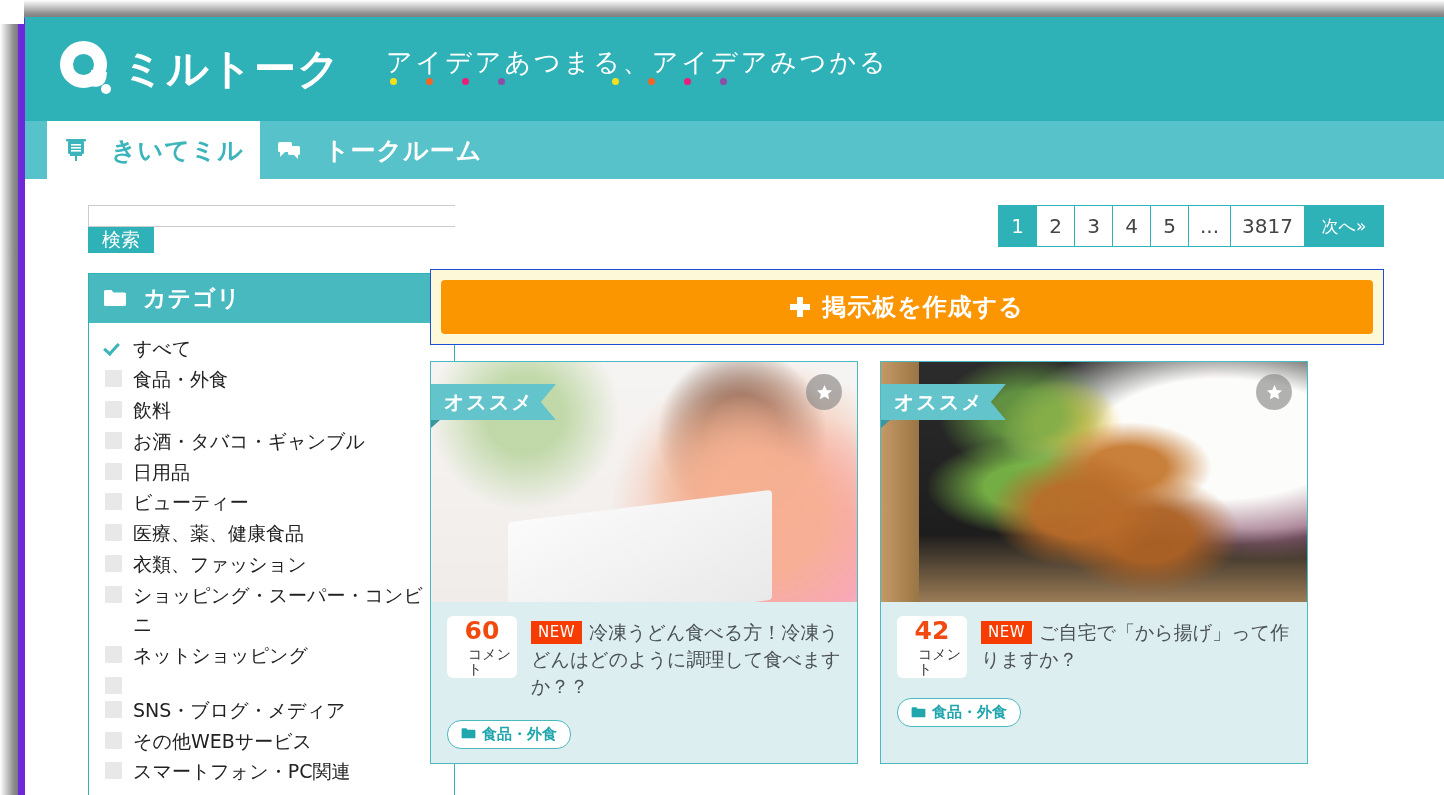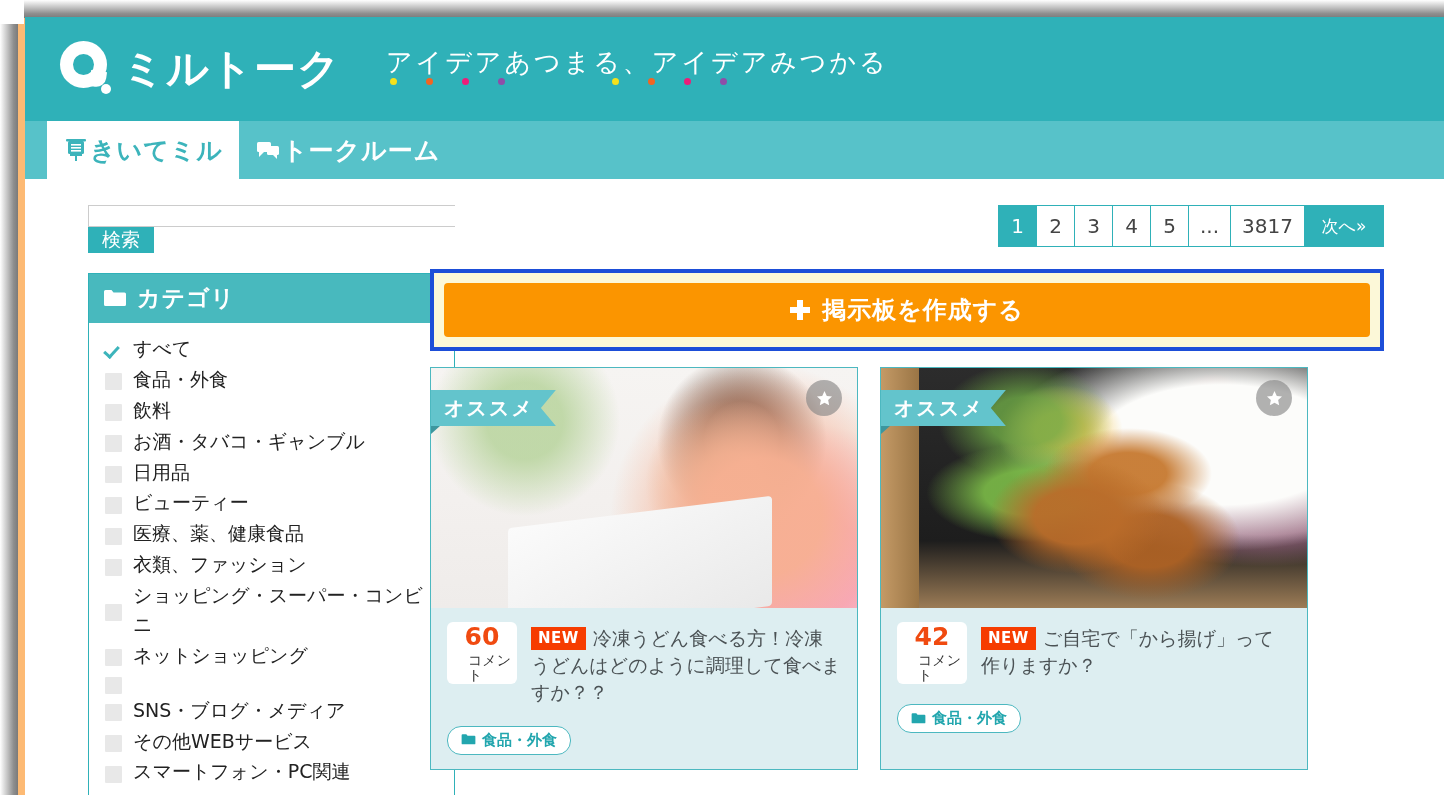--- a/index.html
+++ b/index.html
@@ -10,21 +10,21 @@
     overflow: hidden;
     background: #ffffff;
     font-family: "DejaVu Sans", "Liberation Sans", sans-serif;
   }
 
   
   .frame {
     position: absolute;
     left: 0; top: 0;
     width: 1444px; height: 795px;
-    background: #fdba74;
+    background: #6d28d9;
   }
   .frame-shadow-left {
     position: absolute; left: 0; top: 8px;
     width: 18px; height: 787px;
     background: linear-gradient(to right, #ffffff 0%, #bdbdbd 45%, #8f8f8f 75%, #7a7a7a 100%);
   }
   .frame-shadow-top {
     position: absolute; left: 8px; top: 0;
     width: 1436px; height: 18px;
     background: linear-gradient(to bottom, #ffffff 0%, #bdbdbd 45%, #8f8f8f 75%, #7a7a7a 100%);
@@ -126,21 +126,21 @@
   .nav-bar {
     height: 58px;
     background: #57c2c9;
     display: flex;
     align-items: stretch;
     padding-left: 22px;
   }
   .nav-tab {
     display: flex;
     align-items: center;
-    gap: 1px;
+    gap: 22px;
     padding: 0 16px;
     color: #ffffff;
     font-size: 25px;
     font-weight: bold;
     letter-spacing: 1px;
     cursor: pointer;
     white-space: nowrap;
   }
   .nav-tab.active {
     background: #ffffff;
@@ -187,26 +187,26 @@
   }
   .cat-head {
     background: #48b9be;
     color: #ffffff;
     font-size: 23px;
     font-weight: bold;
     letter-spacing: 1px;
     padding: 9px 0 9px 14px;
     display: flex;
     align-items: center;
-    gap: 10px;
+    gap: 16px;
   }
   .cat-list { padding: 10px 0 8px 0; }
   .cat-item {
     display: flex;
-    align-items: center;
+    align-items: flex-start;
     gap: 11px;
     padding: 1px 12px 1px 16px;
     font-size: 19px;
     color: #222222;
     line-height: 1.52;
     cursor: pointer;
   }
   .cbox {
     width: 17px; height: 17px;
     background: #e8e8e8;
@@ -250,21 +250,21 @@
     border-right: 1px solid #2fb1b8;
     cursor: pointer;
   }
   .pg:last-child { border-right: none; }
   .pg.active { background: #2fb1b8; color: #ffffff; }
   .pg.next { background: #2fb1b8; color: #ffffff; min-width: 78px; font-size: 17px; }
 
   
   .create-banner {
     background: #fcf8d8;
-    border: 4px solid #1d4ed8;
+    border: 1px solid #1d4ed8;
     padding: 10px;
     margin-bottom: 16px;
   }
   .create-btn {
     display: flex;
     align-items: center;
     justify-content: center;
     gap: 12px;
     background: #fb9500;
     color: #ffffff;
@@ -357,21 +357,21 @@
     font-size: 19px;
     color: #4b5255;
     line-height: 1.42;
     padding-top: 3px;
   }
   .new-badge {
     display: inline-block;
     background: #f63c00;
     color: #ffffff;
     font-size: 15px;
-    font-weight: bold;
+    font-weight: normal;
     padding: 1px 7px;
     margin-right: 7px;
     vertical-align: 2px;
     letter-spacing: 0.5px;
     font-family: "DejaVu Sans", "Liberation Sans", sans-serif;
   }
   .card-foot { margin-top: 20px; }
   .cat-tag {
     display: inline-flex;
     align-items: center;

